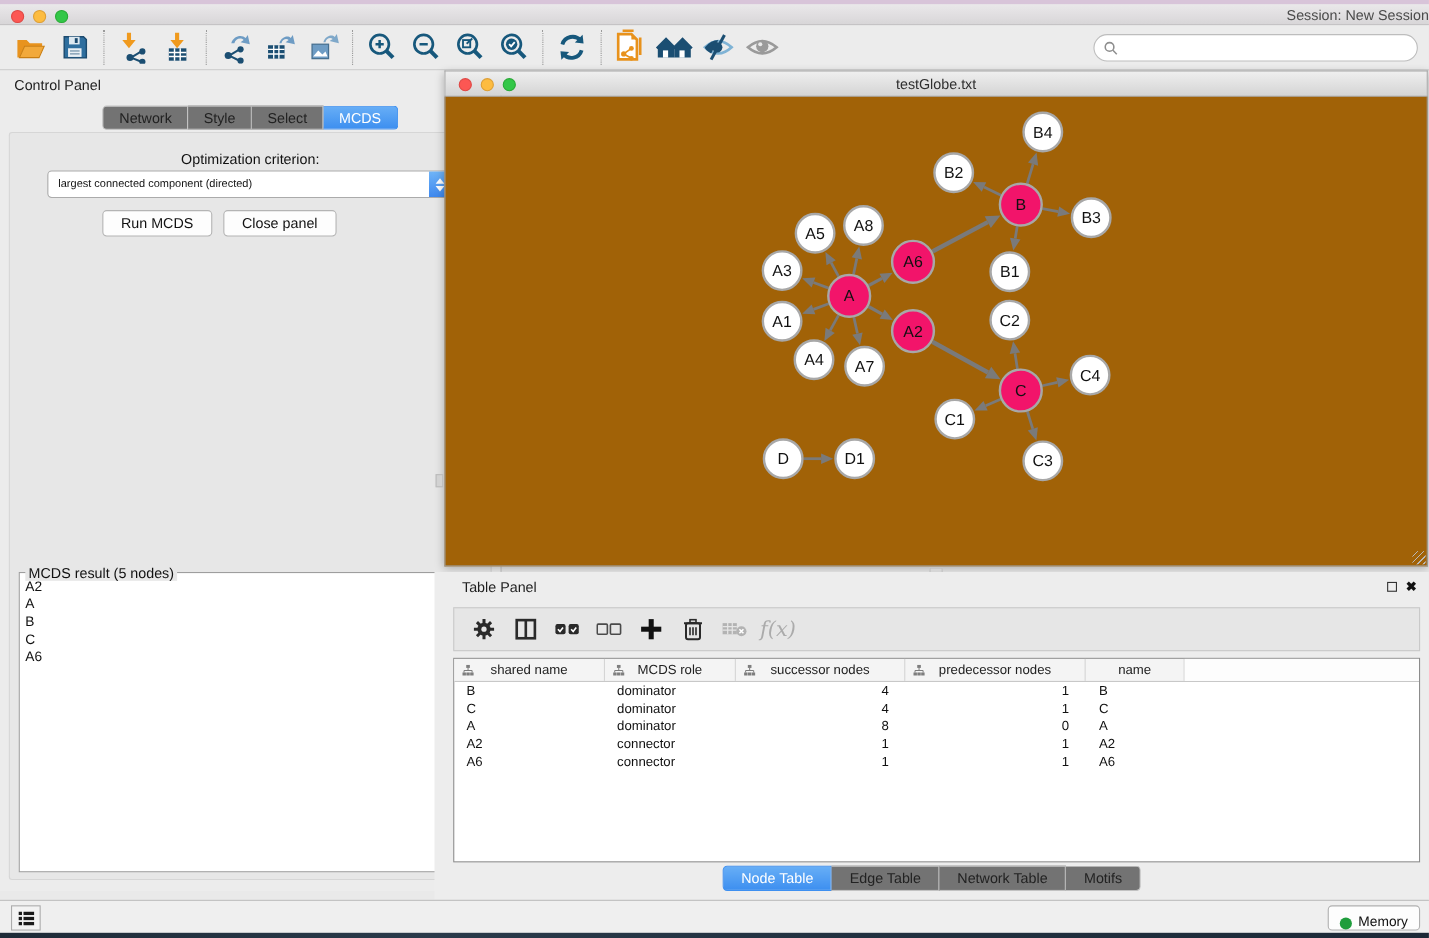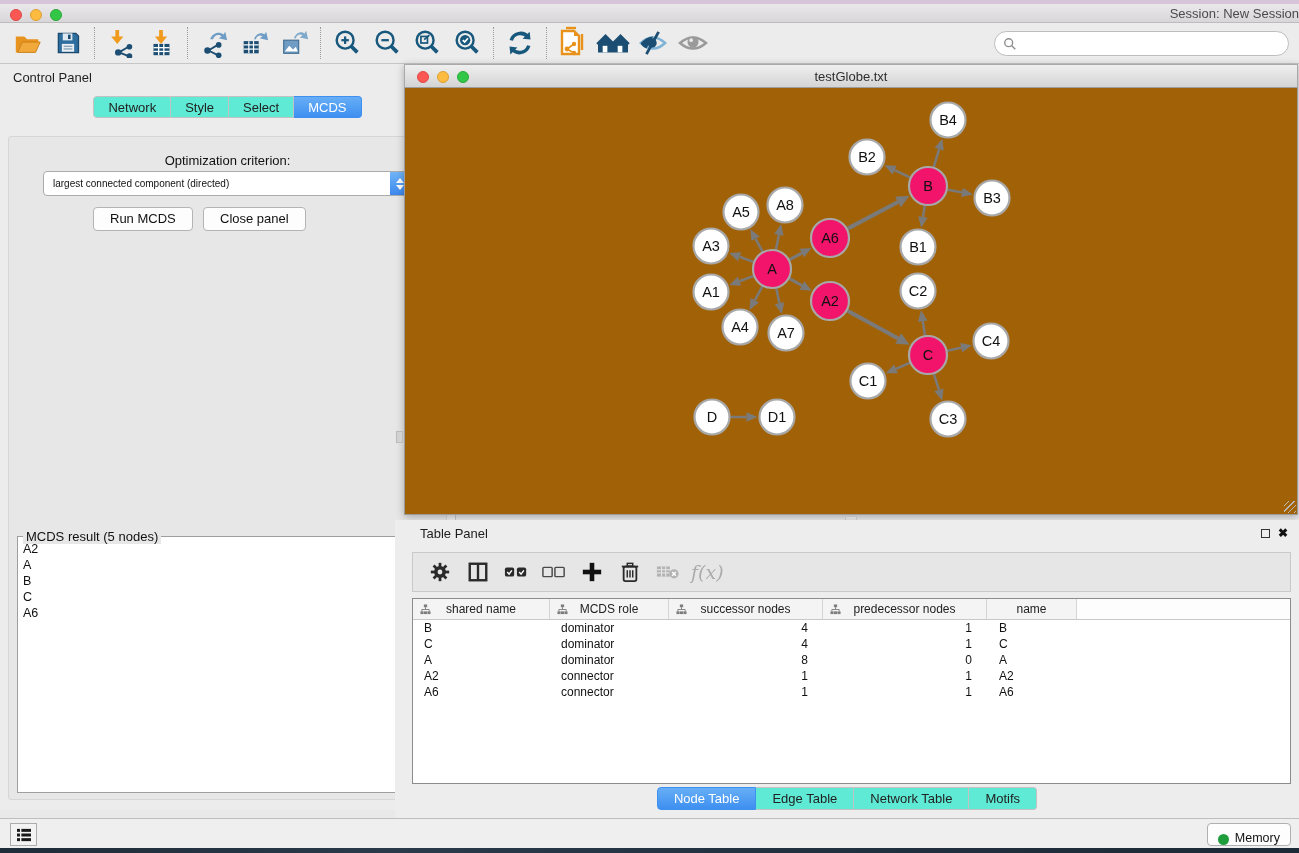--- a/index.html
+++ b/index.html
@@ -29,28 +29,28 @@
 
   
   #control-panel { position:absolute; left:0; top:64px; width:456px; height:746px;
     background:#ECECEC; border-right:1px solid #C6C6C6; }
   .panel-head { position:absolute; left:0; top:6px; width:100%; height:18px; }
   .panel-head .pt { position:absolute; left:13px; top:0; font-size:13px; color:#1E1E1E; }
   .float-box { position:absolute; width:9px; height:9px; border:1.5px solid #333; top:3px; }
   .close-x { position:absolute; top:0px; font-size:12px; font-weight:bold; color:#111; }
 
   #cp-tabs { position:absolute; left:0; right:0; top:32px; display:flex; justify-content:center; }
-  .seg { background:#5eead4; border:1px solid #C2C2C2; border-left:none; font-size:13px; color:#222;
+  .seg { background:#737373; border:1px solid #C2C2C2; border-left:none; font-size:13px; color:#222;
     padding:3px 14px; height:22px; line-height:16px; }
   .seg:first-child { border-left:1px solid #C2C2C2; border-radius:4px 0 0 4px; }
   .seg:last-child { border-radius:0 4px 4px 0; }
   .seg.active { background:linear-gradient(#67AEF6,#3D8FF0); border-color:#3D8FF0; color:#fff; }
 
   #cp-inner { position:absolute; left:8px; right:8px; top:56px; bottom:10px;
-    background:#E7E7E7; border:1px solid #D6D6D6; border-radius:3px;margin-top:16px; }
+    background:#E7E7E7; border:1px solid #D6D6D6; border-radius:3px; }
   #opt-label { position:absolute; left:0; right:0; top:16px; text-align:center; font-size:13px; color:#111; }
   #criterion-select { position:absolute; left:34px; right:34px; top:34px; height:25px;
     background:#fff; border:1px solid #ABABAB; border-radius:4px; display:flex; align-items:center; }
   #criterion-select .val { flex:1; font-size:10px; color:#111; padding-left:9px; white-space:nowrap; }
   #criterion-select .stepper { width:20px; height:23px; margin-right:1px; border-radius:0 3px 3px 0;
     background:linear-gradient(#6FB4F8,#3E88EE); display:flex; flex-direction:column; align-items:center; justify-content:center; gap:2px; }
   .chev-up { width:0;height:0;border-left:4px solid transparent;border-right:4px solid transparent;border-bottom:5px solid #fff; }
   .chev-dn { width:0;height:0;border-left:4px solid transparent;border-right:4px solid transparent;border-top:5px solid #fff; }
   .cp-btn { position:absolute; top:70px; height:24px; background:#FDFDFD; border:1px solid #B4B4B4;
     border-radius:4px; font-size:13px; color:#111; padding:0 16px; line-height:22px; }

